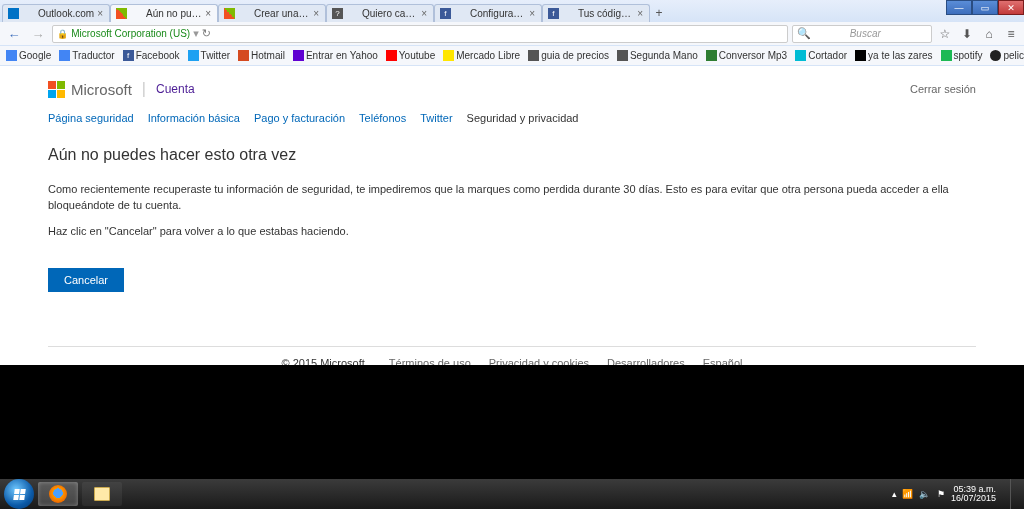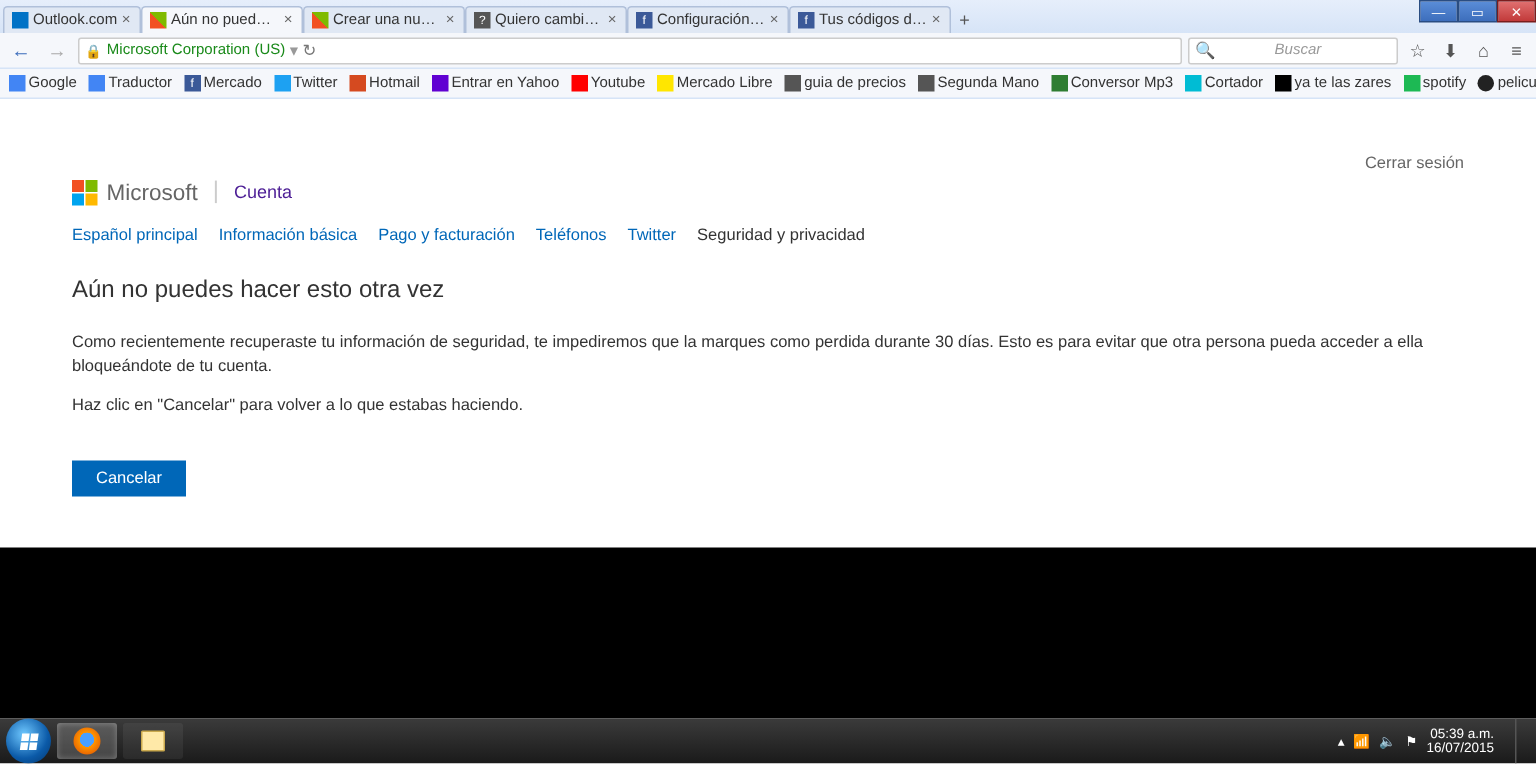--- a/index.html
+++ b/index.html
@@ -9,21 +9,21 @@
   .window-controls { position: absolute; top: 0; right: 0; display: flex; height: 15px; }
   .window-controls div { width: 26px; height: 15px; display: flex; align-items: center; justify-content: center; font-size: 9px; color: #fff; }
   .wc-min { background: linear-gradient(#5a8dd8,#3d6ebc); border: 1px solid #2a4d82; }
   .wc-max { background: linear-gradient(#5a8dd8,#3d6ebc); border: 1px solid #2a4d82; }
   .wc-close { background: linear-gradient(#e07070,#c23a3a); border: 1px solid #7a1d1d; }
 
   
   .tab-strip { display: flex; align-items: flex-end; height: 22px; background: linear-gradient(#e6eefb,#d6e4f7); padding-left: 2px; padding-top: 4px; gap: 0; }
   .tab { display: flex; align-items: center; gap: 3px; padding: 2px 6px 2px 5px; height: 18px; border-top-left-radius: 3px; border-top-right-radius: 3px; background: #e0e8f4; border: 1px solid #b0c0da; border-bottom: none; max-width: 108px; font-size: 10px; color: #333; position: relative; }
   .tab.active { background: #f5f7fb; }
-  .tab-title { flex: 1; white-space: nowrap; overflow: hidden; text-overflow: ellipsis; }
+  .tab-title { flex: 1; white-space: nowrap; overflow: hidden; text-overflow: ellipsis; margin-left: 16px; }
   .tab-close { font-size: 10px; color: #666; cursor: pointer; }
   .tab-icon { width: 12px; height: 12px; display: inline-flex; align-items: center; justify-content: center; font-size: 10px; }
   .new-tab { width: 18px; text-align: center; color: #555; font-size: 12px; padding-bottom: 2px; }
 
   
   .nav-bar { display: flex; align-items: center; height: 24px; background: #f5f7fb; border-bottom: 1px solid #d6e4f7; padding: 0 4px; gap: 4px; }
   .nav-arrow { width: 20px; height: 20px; border-radius: 3px; display: flex; align-items: center; justify-content: center; color: #3d6ebc; font-size: 13px; }
   .nav-arrow.disabled { color: #aaa; }
   .identity { display: flex; align-items: center; gap: 3px; font-size: 10px; color: #1a8a1a; }
   .lock-icon { font-size: 9px; }
@@ -36,21 +36,21 @@
   .nav-icon { width: 18px; text-align: center; color: #555; font-size: 12px; }
 
   
   .bookmarks { display: flex; align-items: center; height: 20px; background: #f5f7fb; border-bottom: 1px solid #d6e4f7; padding: 0 6px; gap: 8px; font-size: 10px; color: #333; }
   .bm { display: flex; align-items: center; gap: 2px; white-space: nowrap; }
   .bm-icon { width: 11px; height: 11px; display: inline-flex; align-items: center; justify-content: center; font-size: 9px; }
 
   
   .page { padding: 0 48px; background: #fff; }
   .ms-header { display: flex; align-items: center; justify-content: space-between; padding: 14px 0 6px; }
-  .ms-brand { display: flex; align-items: center; gap: 6px; margin-top: 39px; }
+  .ms-brand { display: flex; align-items: center; gap: 6px; }
   .ms-logo { display: grid; grid-template-columns: 8px 8px; grid-template-rows: 8px 8px; gap: 1px; }
   .ms-logo div:nth-child(1){background:#f25022;} .ms-logo div:nth-child(2){background:#7fba00;}
   .ms-logo div:nth-child(3){background:#00a4ef;} .ms-logo div:nth-child(4){background:#ffb900;}
   .ms-name { font-size: 15px; color: #666; }
   .ms-sep { color: #ccc; font-size: 16px; margin: 0 4px; }
   .ms-acct { font-size: 12px; color: #4c1d95; }
   .signout { font-size: 11px; color: #666; }
 
   .acct-nav { display: flex; gap: 14px; padding: 8px 0 10px; font-size: 11px; color: #0067b8; border-bottom: 0; }
   .acct-nav span { cursor: pointer; }
@@ -157,21 +157,21 @@
     <span class="bm">
       <span class="bm-icon fi fi-goo"></span>
       <span>Google</span>
     </span>
     <span class="bm">
       <span class="bm-icon fi fi-trad"></span>
       <span>Traductor</span>
     </span>
     <span class="bm">
       <span class="bm-icon fi fi-fb">f</span>
-      <span>Mercado</span>
+      <span>Facebook</span>
     </span>
     <span class="bm">
       <span class="bm-icon fi fi-tw"></span>
       <span>Twitter</span>
     </span>
     <span class="bm">
       <span class="bm-icon fi fi-hot"></span>
       <span>Hotmail</span>
     </span>
     <span class="bm">
@@ -226,21 +226,21 @@
           <div></div>
         </span>
       <span class="ms-name">Microsoft</span>
       <span class="ms-sep">|</span>
       <span class="ms-acct">Cuenta</span>
     </div>
     <span class="signout">Cerrar sesión</span>
   </div>
 
   <div class="acct-nav">
-    <span>Español principal</span>
+    <span>Página seguridad</span>
     <span>Información básica</span>
     <span>Pago y facturación</span>
     <span>Teléfonos</span>
     <span>Twitter</span>
     <span class="active-link">Seguridad y privacidad</span>
   </div>
 
   <h1 class="page-title">Aún no puedes hacer esto otra vez</h1>
   <p class="para">Como recientemente recuperaste tu información de seguridad, te impediremos que la marques como perdida durante 30 días. Esto es para evitar que otra persona pueda acceder a ella bloqueándote de tu cuenta.</p>
   <p class="para">Haz clic en "Cancelar" para volver a lo que estabas haciendo.</p>

